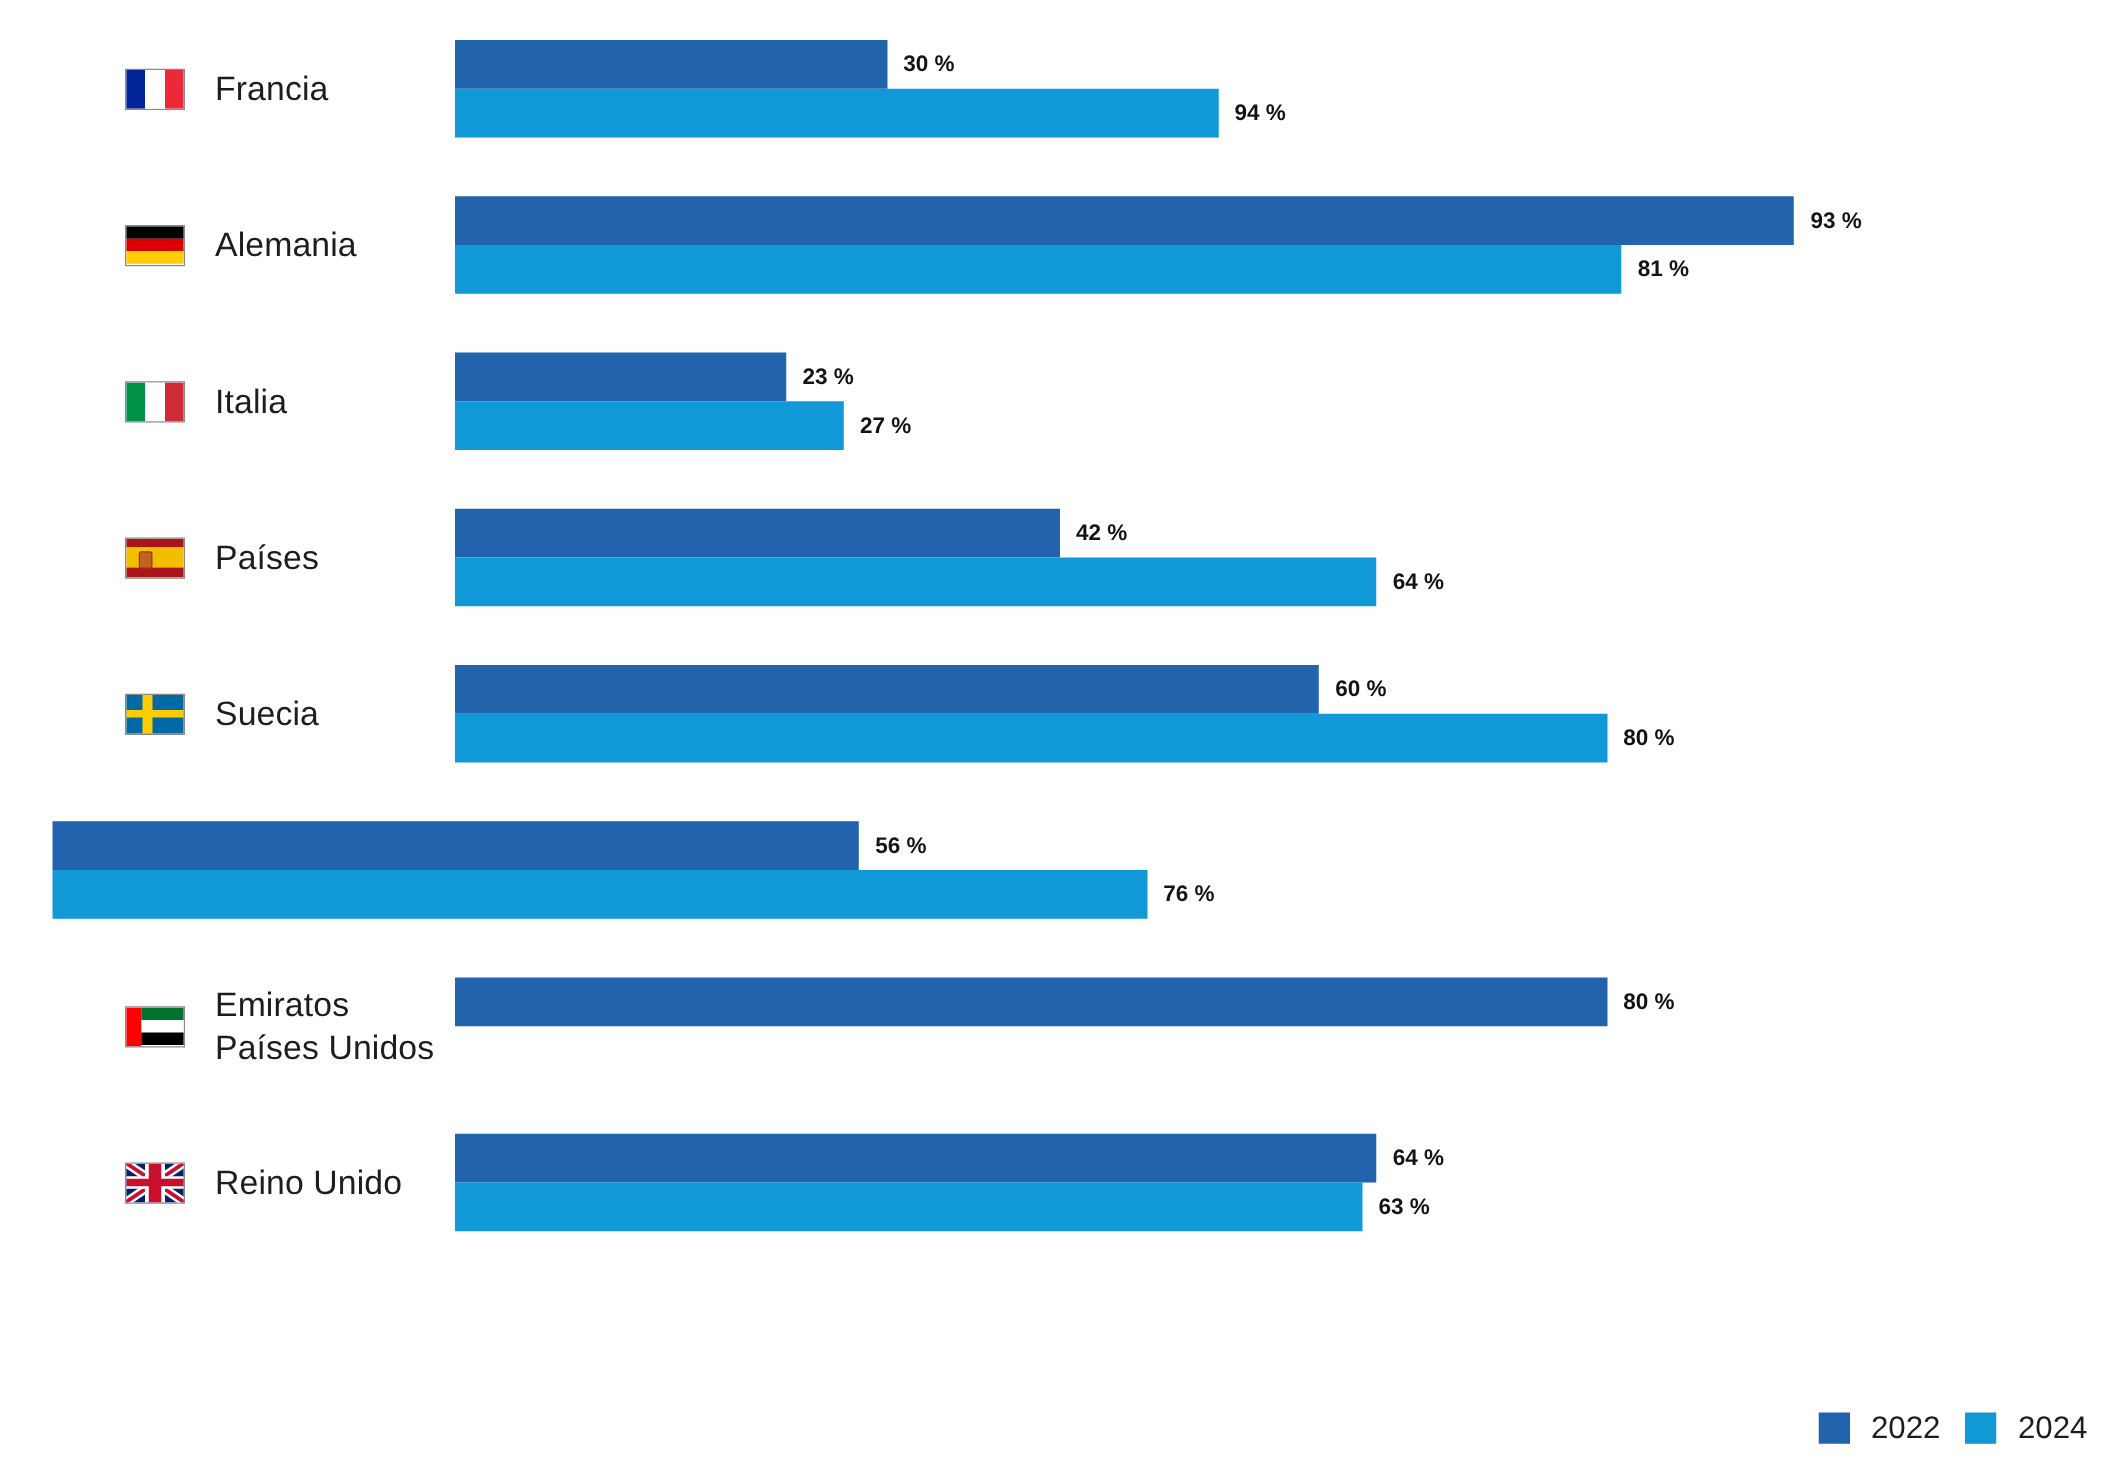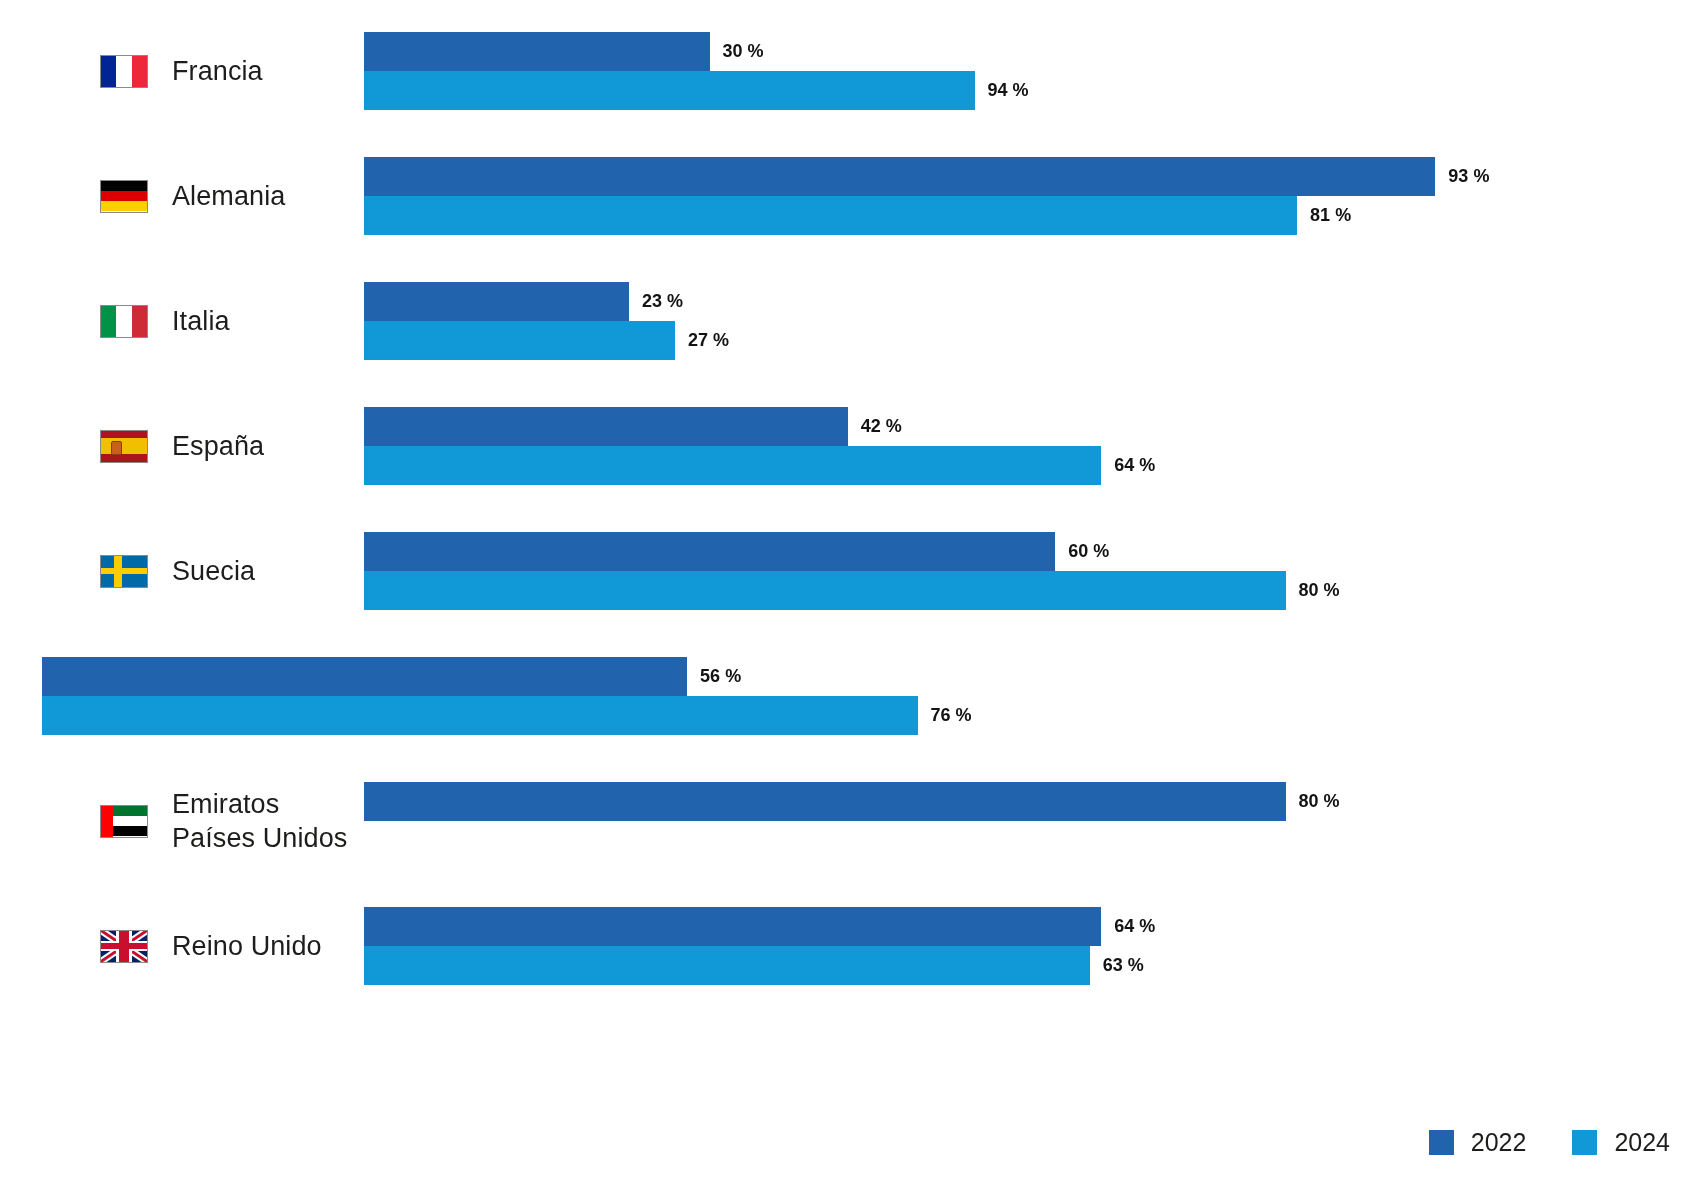--- a/index.html
+++ b/index.html
@@ -100,21 +100,21 @@
     white-space: nowrap;
     line-height: 39px;
   }
 
   
   .legend {
     position: absolute;
     right: 28px;
     bottom: 24px;
     display: flex;
-    gap: 46px;
+    gap: 20px;
   }
   .legend-item {
     display: flex;
     align-items: center;
     gap: 17px;
   }
   .legend-swatch {
     width: 25px;
     height: 25px;
     display: block;
@@ -275,21 +275,21 @@
     </div>
 
     <div class="row">
       <div class="label-col">
         <span class="flag flag-es">
           <span class="stripe-h h1"></span>
             <span class="stripe-h h2"></span>
             <span class="stripe-h h3"></span>
           <span class="coa"></span>
         </span>
-        <span class="country-name">España</span>
+        <span class="country-name">Países</span>
       </div>
       <div class="bars-col">
         <div class="bar-line">
           <span class="bar y2022" style="width: 483.84px;"></span>
           <span class="bar-value">42 %</span>
         </div>
         <div class="bar-line">
           <span class="bar y2023" style="width: 737.28px;"></span>
           <span class="bar-value">64 %</span>
         </div>

